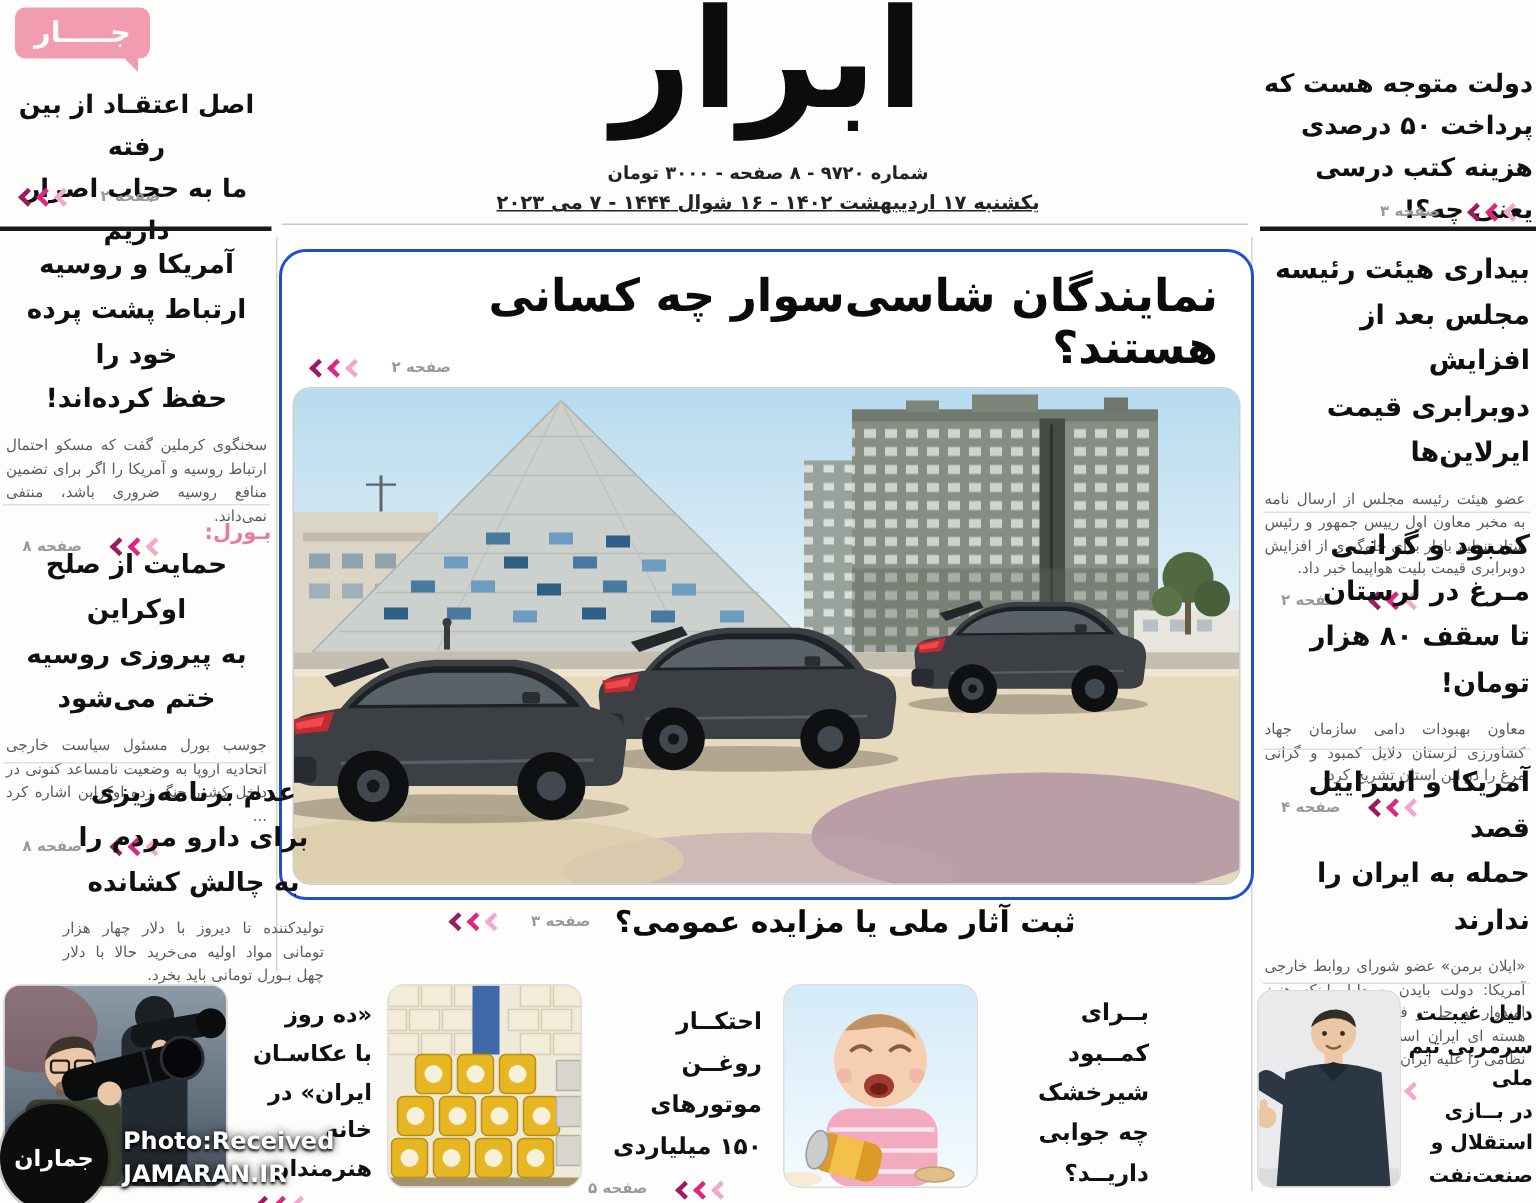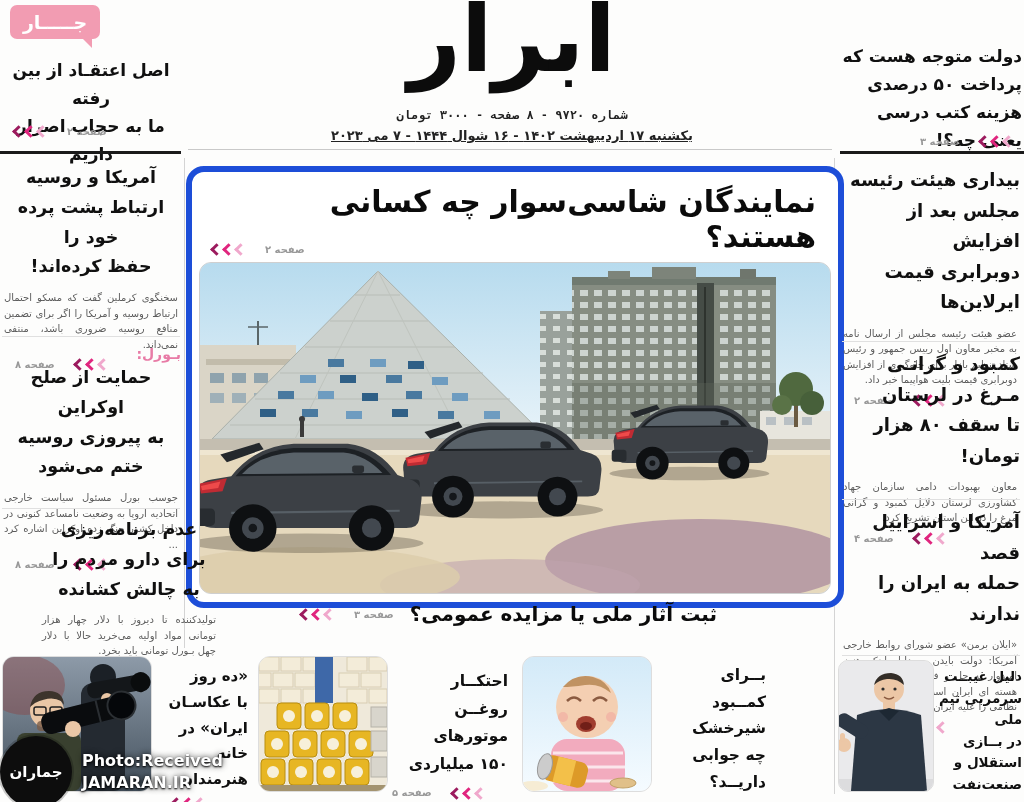--- a/index.html
+++ b/index.html
@@ -15,40 +15,40 @@
   .vdiv-l{left:184px;top:158px;height:490px;}
   .vdiv-r{left:834px;top:158px;height:636px;}
   .hdiv{height:1px;background:#e0e0e0;}
   
   .bubble{left:10px;top:5px;width:90px;height:34px;background:#f29cb2;border-radius:7px;
           color:#fff;font-weight:bold;font-size:19px;display:flex;align-items:center;justify-content:center;}
   .bubble:after{content:"";position:absolute;right:8px;bottom:-9px;border:7px solid transparent;
           border-top-color:#f29cb2;border-right-color:#f29cb2;}
   .mast-title{left:380px;top:-18px;width:264px;height:130px;font-size:92px;font-weight:bold;
           text-align:center;color:#0c0c0c;line-height:1.25;}
-  .mast-issue{left:330px;top:108px;width:364px;text-align:center;font-size:12px;font-weight:bold;color:#222;font-family:Liberation Mono, monospace;}
+  .mast-issue{left:330px;top:108px;width:364px;text-align:center;font-size:12px;font-weight:bold;color:#222;}
   .mast-date{left:330px;top:128px;width:364px;text-align:center;font-size:13px;font-weight:bold;color:#222;text-decoration:underline;}
   
   .side-h{font-weight:bold;line-height:1.65;color:#101010;}
   .tl-h{left:0;top:56px;width:182px;font-size:17px;text-align:center;}
   .tr-h{left:836px;top:42px;width:184px;font-size:17px;text-align:right;padding-left:2px;}
   .col-h{font-weight:bold;color:#101010;font-size:18px;line-height:1.7;}
   .body-t{font-size:10px;line-height:1.55;color:#5c5c5c;text-align:justify;}
   .kicker{font-size:14px;font-weight:bold;color:#e87ba6;}
   
   .marker{display:flex;align-items:center;gap:20px;direction:ltr;}
   .marker.rev{flex-direction:row-reverse;justify-content:flex-end;}
   .chevs{display:flex;gap:3px;align-items:center;}
   .chev{display:inline-block;width:6px;height:6px;border-left:3px solid;border-bottom:3px solid;transform:rotate(45deg);}
   .c1{border-color:#9c1b5e;}
   .c2{border-color:#e0257e;}
   .c3{border-color:#f0a8cc;}
   .lbl{font-size:10px;color:#999;font-weight:bold;}
   
-  .lead-box{left:186px;top:166px;width:646px;height:430px;border:6px solid #1d4ed8;border-radius:18px;background:#fff;}
+  .lead-box{left:186px;top:166px;width:646px;height:430px;border:2px solid #1d4ed8;border-radius:18px;background:#fff;}
   .lead-h{position:absolute;top:12px;right:22px;left:22px;text-align:right;font-size:30px;font-weight:bold;color:#0b0b0b;}
   .lead-marker{position:absolute;left:20px;top:72px;}
   .lead-photo{position:absolute;left:7px;top:90px;width:630px;height:330px;border:1px solid #cfcfcf;border-radius:12px;overflow:hidden;background:#dfeaf2;}
   
   .mid-row{left:186px;top:602px;width:646px;display:flex;justify-content:center;align-items:center;gap:16px;}
   .mid-h{font-size:20px;font-weight:bold;color:#0b0b0b;}
   
   .art{position:absolute;width:180px;}
   .art .col-h{display:block;}
   .art .body-t{margin-top:8px;padding:0 3px;}

